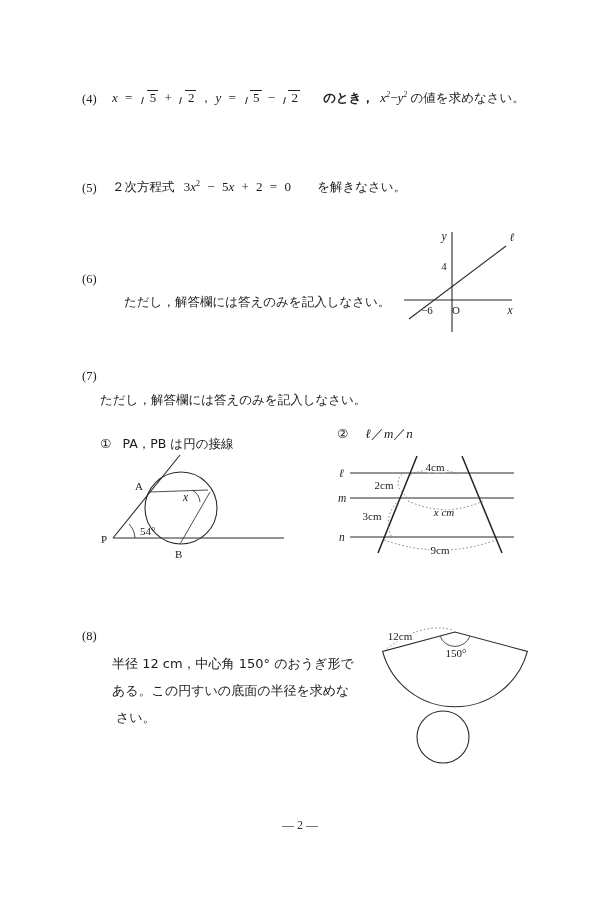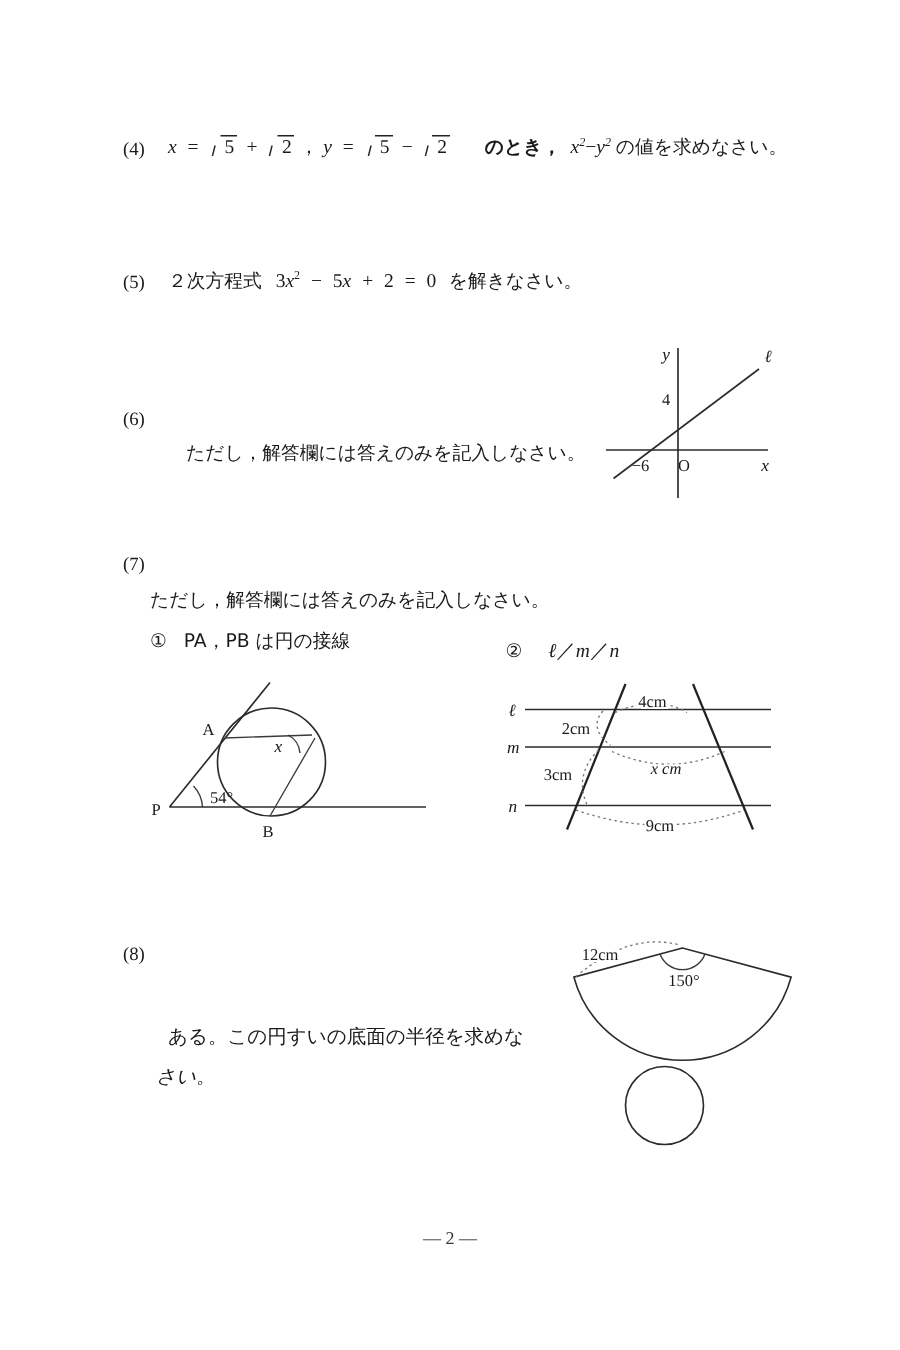--- a/index.html
+++ b/index.html
@@ -68,21 +68,21 @@
   <div class="qnum" style="left:82px;top:181px;">(5)</div>
   <div class="line1" style="left:112px;top:179px;">
     <span class="jp">２次方程式</span>
     <span class="mn" style="margin-left:6px;">3</span><span class="mi">x</span><span class="supn">2</span>
     <span class="mn" style="margin:0 4px;">−</span>
     <span class="mn">5</span><span class="mi">x</span>
     <span class="mn" style="margin:0 4px;">+</span>
     <span class="mn">2</span>
     <span class="mn" style="margin:0 4px;">=</span>
     <span class="mn">0</span>
-    <span class="jp" style="margin-left:5px;">を解きなさい。</span>
+    <span class="jp" style="margin-left:23px;">を解きなさい。</span>
   </div>
 
   <div class="qnum" style="left:82px;top:272px;">(6)</div>
   <div class="line1" style="left:124px;top:294px;">
     <span class="jp">ただし，解答欄には答えのみを記入しなさい。</span>
   </div>
 
   <svg style="left:400px;top:228px;" width="120" height="110" viewBox="0 0 120 110">
 
     <line x1="4" y1="72" x2="112" y2="72" class="stroke"></line>
@@ -96,21 +96,21 @@
     <text x="44" y="42" class="lbl" text-anchor="middle">4</text>
     <text x="27" y="86" class="lbl" text-anchor="middle">−6</text>
     <text x="112" y="13" class="lbl-i" text-anchor="middle">ℓ</text>
   </svg>
 
   <div class="qnum" style="left:82px;top:369px;">(7)</div>
   <div class="line1" style="left:100px;top:392px;">
     <span class="jp">ただし，解答欄には答えのみを記入しなさい。</span>
   </div>
 
-  <div class="line1" style="left:100px;top:419px;text-align:center;">
+  <div class="line1" style="left:100px;top:436px;text-align:center;">
     <span class="jp">①</span>
     <span class="jp" style="margin-left:8px;">PA，PB は円の接線</span>
   </div>
 
   <div class="line1" style="left:337px;top:425px;">
     <span class="jp">②</span>
     <span class="mi" style="margin-left:14px;">ℓ</span><span class="mn">／</span><span class="mi">m</span><span class="mn">／</span><span class="mi">n</span>
   </div>
 
   <svg style="left:88px;top:450px;" width="225" height="118" viewBox="0 0 225 118">
@@ -155,22 +155,23 @@
     <text x="3" y="89" class="lbl-i">n</text>
 
     <text x="99" y="19" class="lbl" text-anchor="middle" stroke="#fff" stroke-width="2.6" paint-order="stroke">4cm</text>
     <text x="48" y="37" class="lbl" text-anchor="middle" stroke="#fff" stroke-width="2.6" paint-order="stroke">2cm</text>
     <text x="36" y="68" class="lbl" text-anchor="middle" stroke="#fff" stroke-width="2.6" paint-order="stroke">3cm</text>
     <text x="108" y="64" class="lbl" text-anchor="middle" stroke="#fff" stroke-width="2.6" paint-order="stroke" style="font-style:italic;">x cm</text>
     <text x="104" y="102" class="lbl" text-anchor="middle" stroke="#fff" stroke-width="2.6" paint-order="stroke">9cm</text>
   </svg>
 
   <div class="qnum" style="left:82px;top:629px;">(8)</div>
+  <div class="line1 jp" style="left:112px;top:655px;">半径 12 cm，中心角 150° のおうぎ形で</div>
   <div class="line1 jp" style="left:112px;top:682px;">ある。この円すいの底面の半径を求めな</div>
-  <div class="line1 jp" style="left:104px;top:709px;font-style:italic;">さい。</div>
+  <div class="line1 jp" style="left:116px;top:709px;">さい。</div>
 
   <svg style="left:350px;top:615px;" width="170" height="150" viewBox="0 0 170 150">
 
     <path d="M 105 17 L 32.6 36.4 A 75 75 0 0 0 177.4 36.4 Z" class="stroke"></path>
 
     <path d="M 90 21 A 16 16 0 0 0 120 21" class="stroke-thin"></path>
 
     <path d="M 34 36 Q 70 6 103 15" class="dash"></path>
 
     <circle cx="93" cy="122" r="26" class="stroke"></circle>

